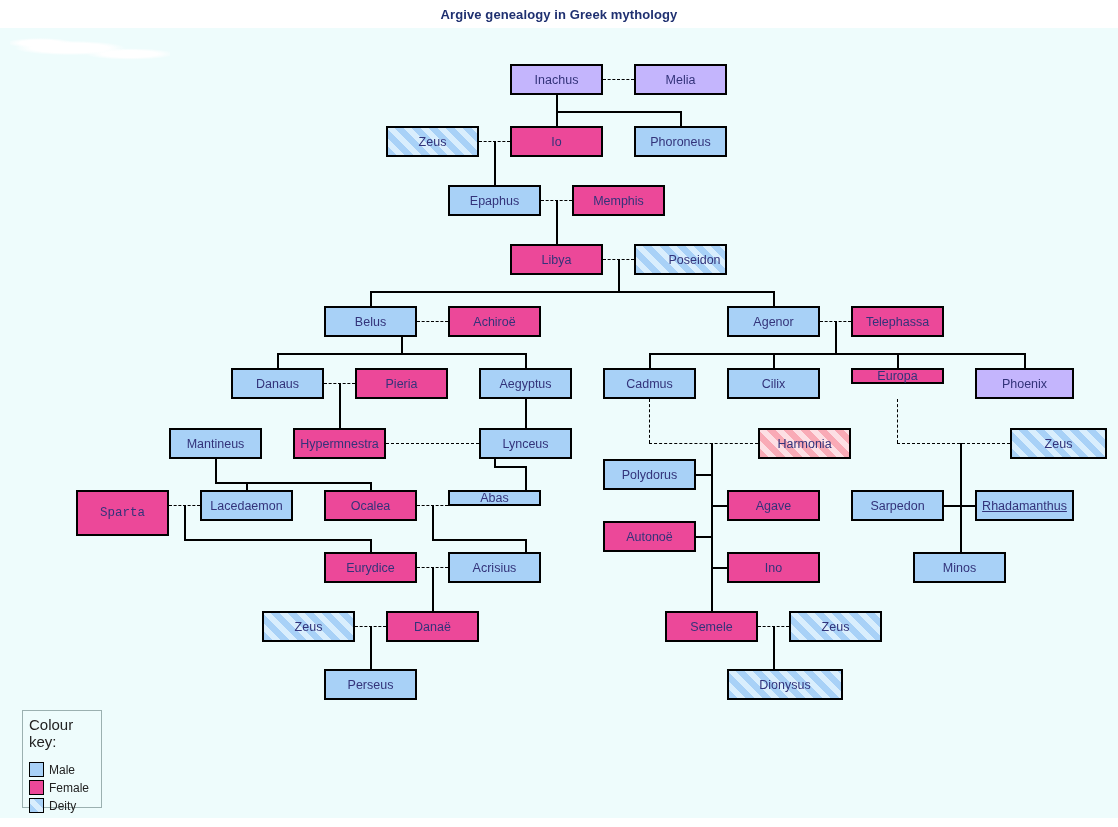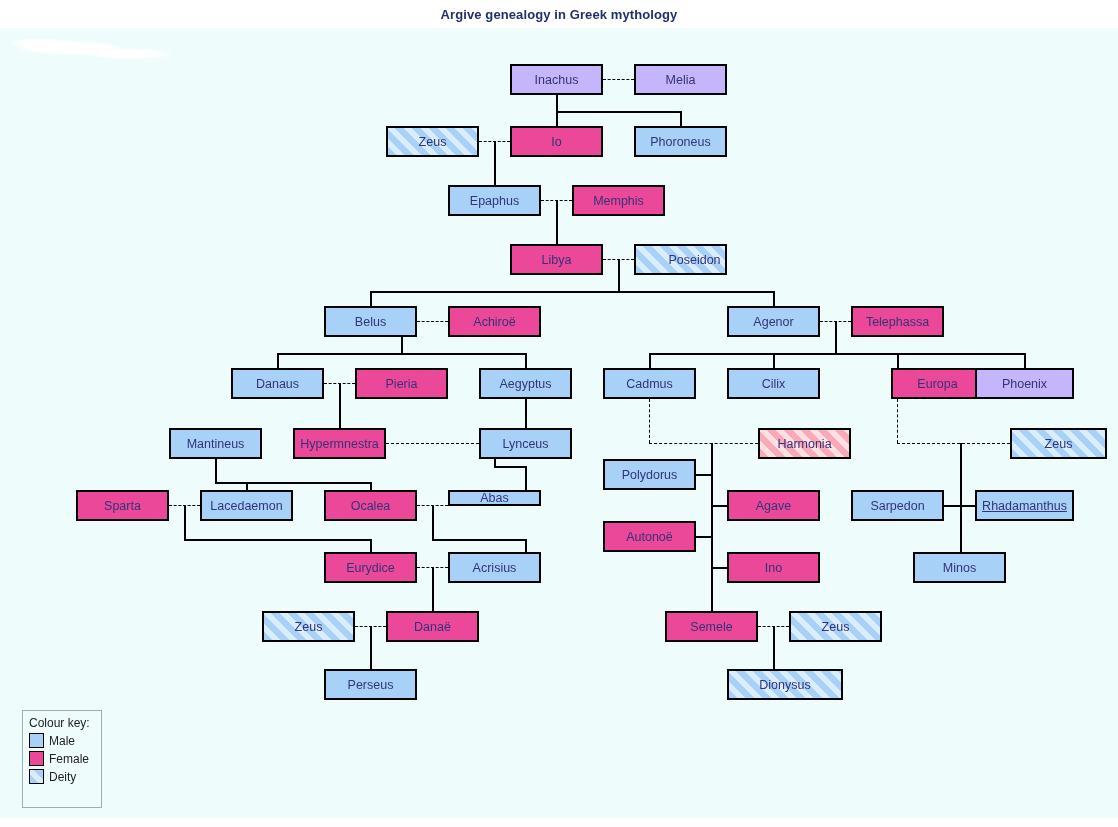--- a/index.html
+++ b/index.html
@@ -24,21 +24,21 @@
       background-image:repeating-linear-gradient(45deg,#a8d1f7 0 6px,#d9eefd 6px 12px);}
   .df{background-color:#fcd9de;
       background-image:repeating-linear-gradient(45deg,#f9aab6 0 6px,#fddfe4 6px 12px);}
   .seg{position:absolute;background:#000000;}
   .h{height:1.5px;}
   .v{width:1.5px;}
   .dh{position:absolute;height:0;border-top:1.5px dashed #000000;}
   .dv{position:absolute;width:0;border-left:1.5px dashed #000000;}
   #legend{position:absolute;left:22px;top:710px;width:80px;height:98px;
           box-sizing:border-box;background:#eefcfc;border:1px solid #9bb0b0;padding:5px 6px;}
-  #legend .lt{font-size:12px;color:#222222;margin-bottom:3px;}
+  #legend .lt{font-size:15px;color:#222222;margin-bottom:12px;}
   .lrow{display:flex;align-items:center;margin-bottom:3px;}
   .sw{width:15px;height:15px;border:1.5px solid #000000;box-sizing:border-box;margin-right:5px;flex:0 0 auto;}
   .lrow span.lbl{font-size:12px;color:#222222;}
 </style>
 </head>
 <body>
 
 <div id="stage">
 
   <div id="panel"></div>
@@ -178,21 +178,21 @@
       </div>
       <div class="node m" style="left: 479px; top: 368px; width: 93px; height: 31px;">
         <span>Aegyptus</span>
       </div>
       <div class="node m" style="left: 603px; top: 368px; width: 93px; height: 31px;">
         <span>Cadmus</span>
       </div>
       <div class="node m" style="left: 727px; top: 368px; width: 93px; height: 31px;">
         <span>Cilix</span>
       </div>
-      <div class="node f" style="left: 851px; top: 368px; width: 93px; height: 31px; margin-left: 40px;">
+      <div class="node f" style="left: 851px; top: 368px; width: 93px; height: 16px;">
         <span>Europa</span>
       </div>
       <div class="node n" style="left: 975px; top: 368px; width: 99px; height: 31px;">
         <span>Phoenix</span>
       </div>
       <div class="node m" style="left: 169px; top: 428px; width: 93px; height: 31px;">
         <span>Mantineus</span>
       </div>
       <div class="node f" style="left: 293px; top: 428px; width: 93px; height: 31px;">
         <span>Hypermnestra</span>
@@ -202,21 +202,21 @@
       </div>
       <div class="node df" style="left: 758px; top: 428px; width: 93px; height: 31px;">
         <span>Harmonia</span>
       </div>
       <div class="node dm" style="left: 1010px; top: 428px; width: 97px; height: 31px;">
         <span>Zeus</span>
       </div>
       <div class="node m" style="left: 603px; top: 459px; width: 93px; height: 31px;">
         <span>Polydorus</span>
       </div>
-      <div class="node f" style="left: 76px; top: 490px; width: 93px; height: 31px;">
+      <div class="node f" style="left: 76px; top: 490px; width: 93px; height: 46px; font-family: Liberation Mono, monospace;">
         <span>Sparta</span>
       </div>
       <div class="node m" style="left: 200px; top: 490px; width: 93px; height: 31px;">
         <span>Lacedaemon</span>
       </div>
       <div class="node f" style="left: 324px; top: 490px; width: 93px; height: 31px;">
         <span>Ocalea</span>
       </div>
       <div class="node m" style="left: 448px; top: 490px; width: 93px; height: 16px; align-items: center;">
         <span>Abas</span>

